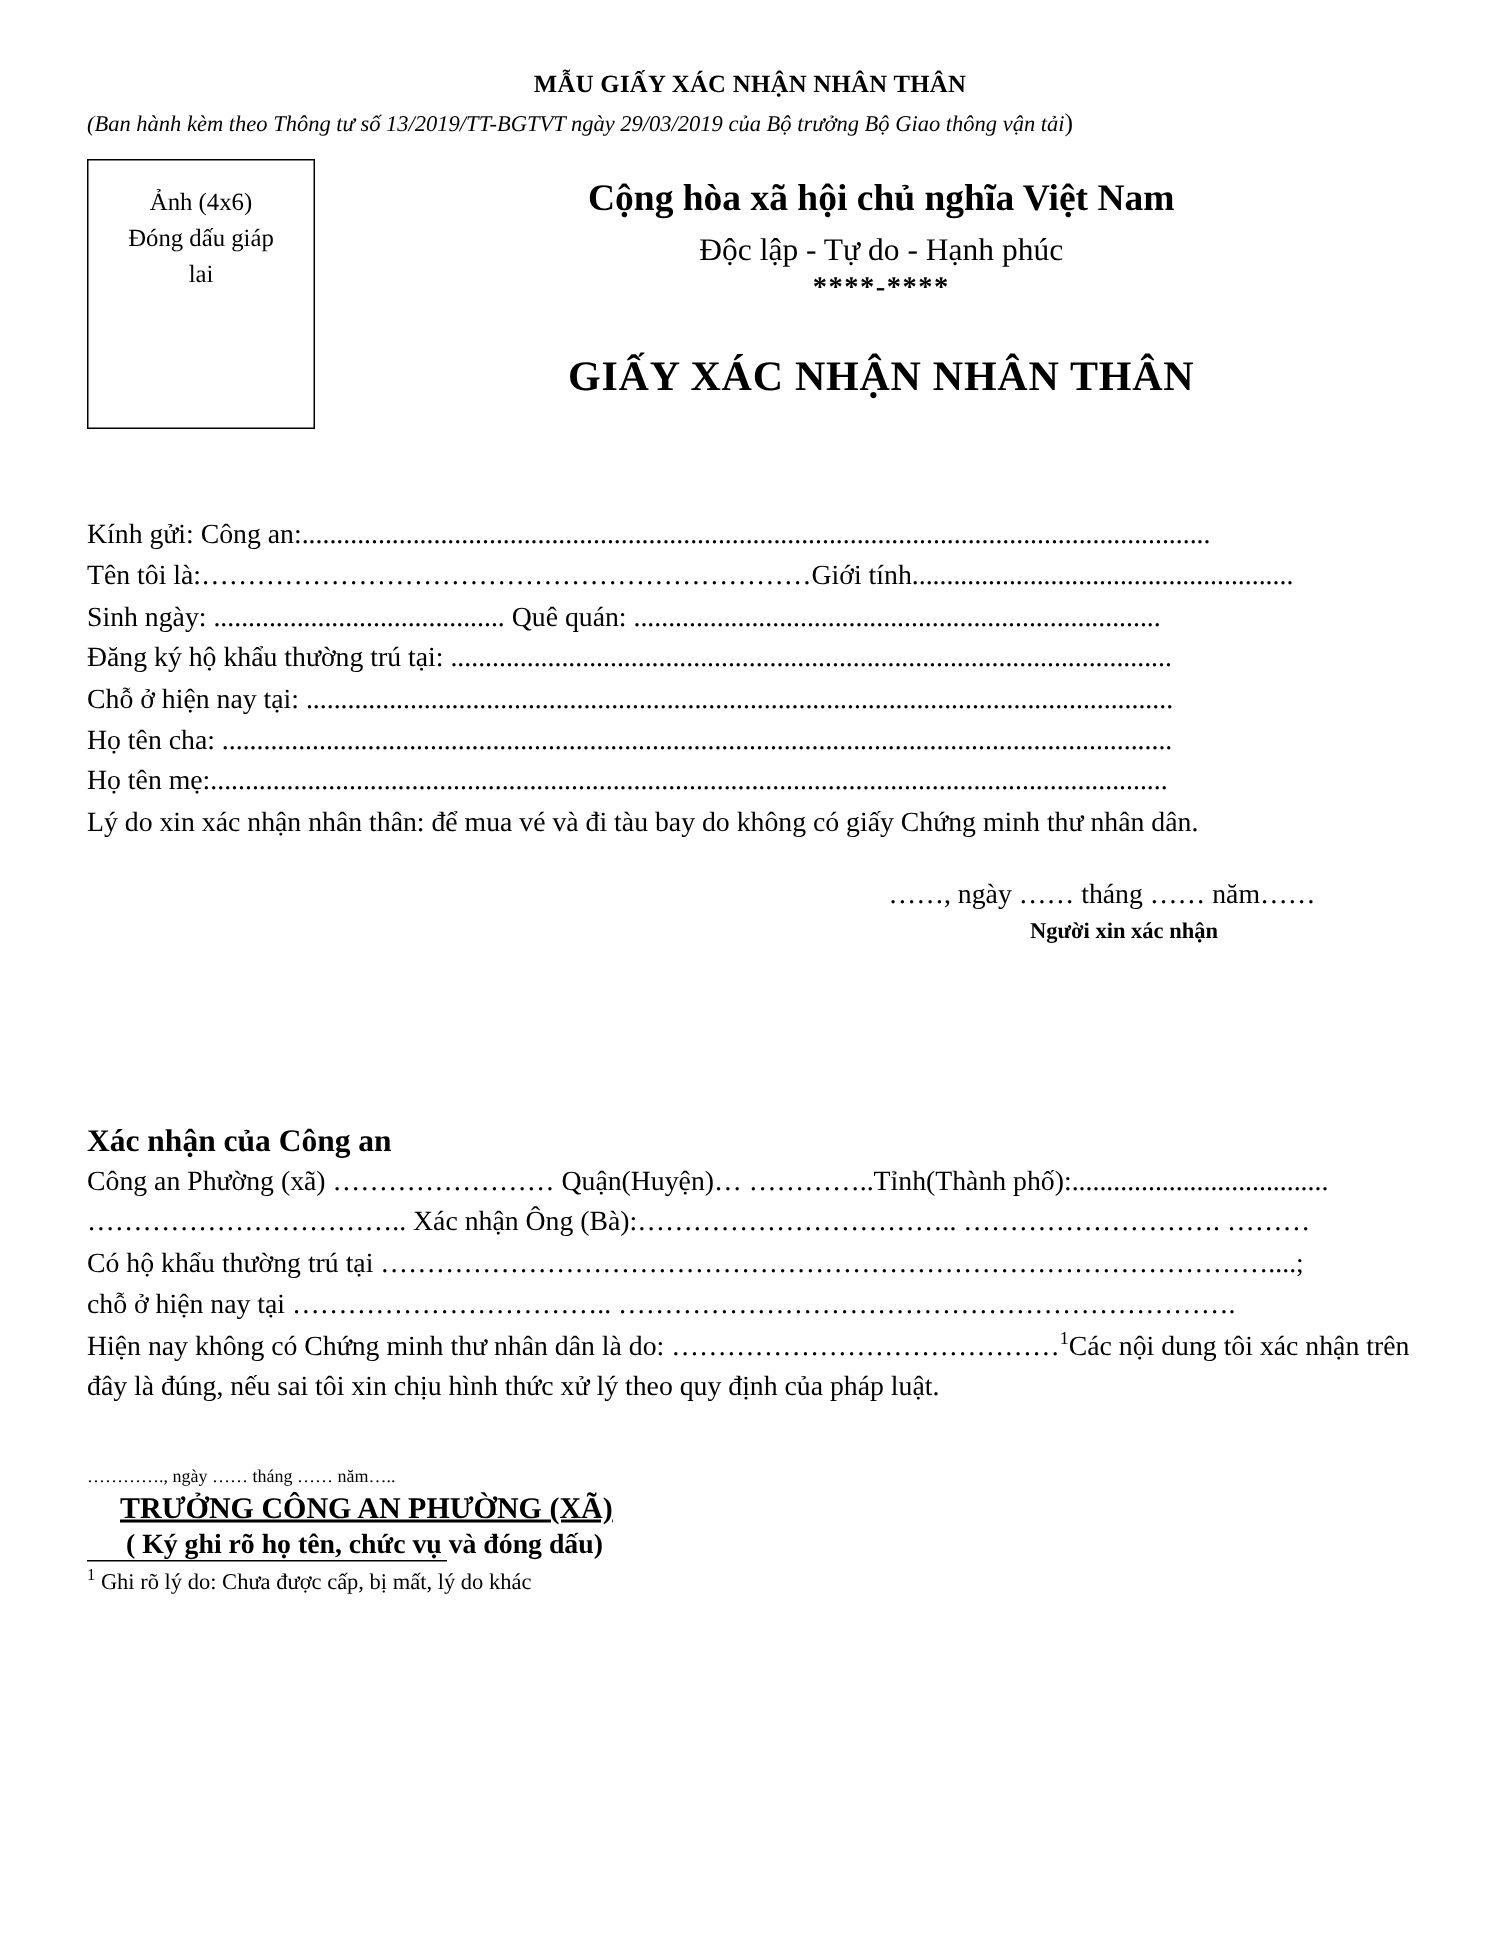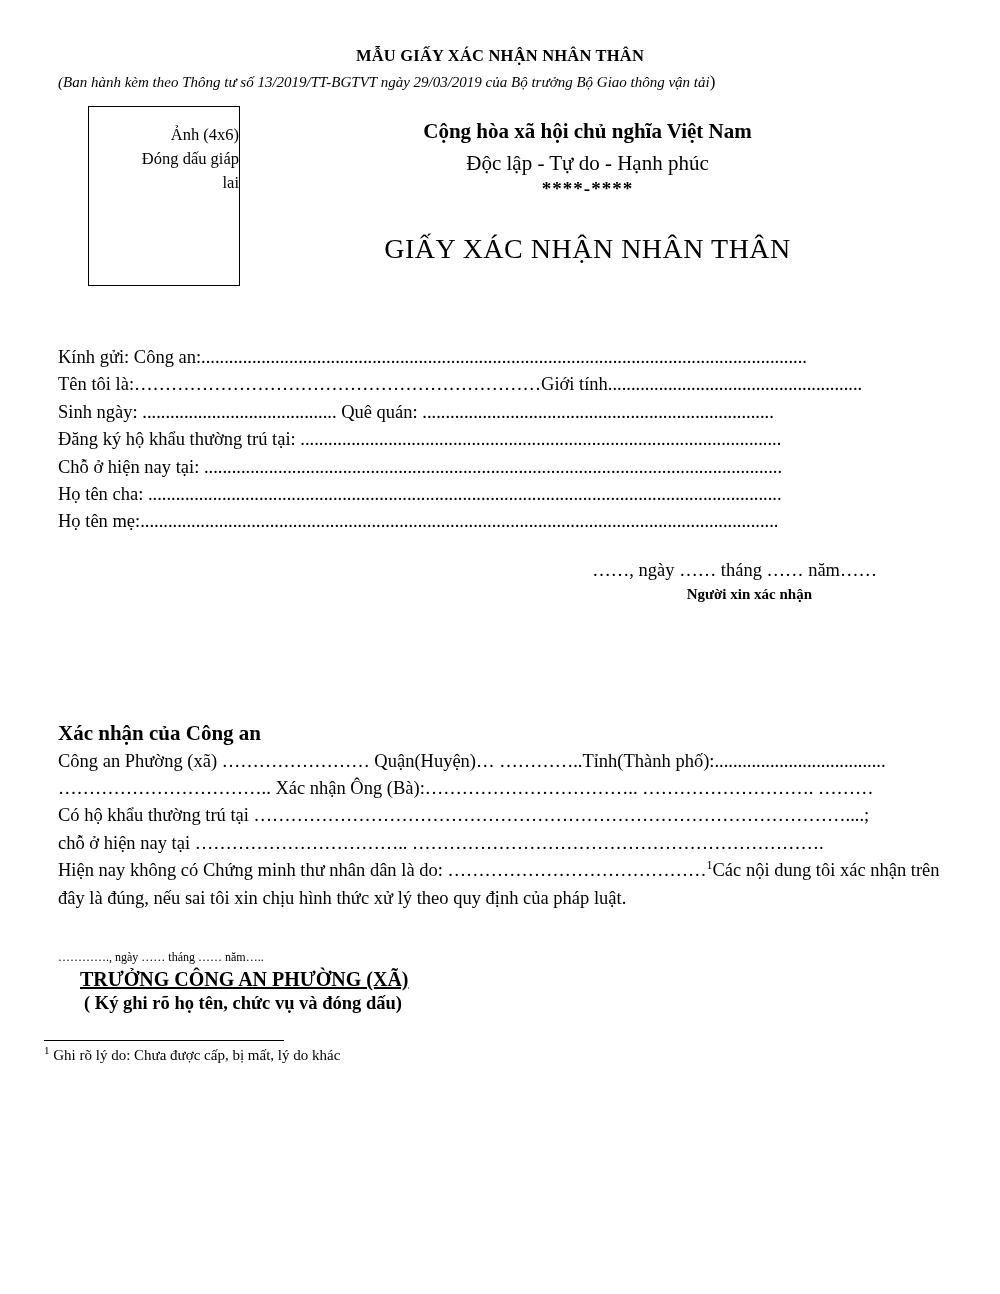--- a/index.html
+++ b/index.html
@@ -45,51 +45,50 @@
     margin-top: 14px;
     height: 186px;
   }
   .photo-box {
     position: absolute;
     left: 0;
     top: 0;
     width: 152px;
     height: 180px;
     border: 1px solid #000;
-    text-align: right;
+    text-align: center;
     font-size: 16.5px;
     line-height: 1.45;
     padding-top: 16px;
     box-sizing: border-box;
-    margin-left: 30px;
   }
   .head-center {
     position: absolute;
     left: 175px;
     right: 0;
     top: 0;
     text-align: center;
   }
   .country {
     font-weight: bold;
-    font-size: 21px;
+    font-size: 25px;
     margin-top: 13px;
   }
   .motto {
     font-size: 21px;
     margin-top: 7px;
   }
   .stars {
     font-size: 19px;
     font-weight: bold;
     margin-top: 2px;
     letter-spacing: 1px;
   }
   .doc-title {
-    font-weight: normal;
+    font-weight: bold;
     font-size: 28px;
     margin-top: 33px;
     letter-spacing: 0.5px;
   }
 
   .body-lines {
     margin-top: 52px;
     font-size: 18.5px;
     line-height: 1.48;
   }
@@ -145,21 +144,21 @@
   }
   .closing-note {
     font-size: 18.5px;
     margin-top: 2px;
     padding-left: 26px;
     font-weight: bold;
   }
 
   .footnote-wrap {
     position: absolute;
-    left: 44px;
+    left: 58px;
     bottom: 36px;
     width: 880px;
   }
   .footnote-rule {
     width: 240px;
     border-top: 1px solid #000;
     margin-bottom: 6px;
   }
   .footnote-text {
     font-size: 15px;
@@ -193,20 +192,21 @@
   </div>
 
   <div class="body-lines">
     <div class="line">Kính gửi: Công an:...................................................................................................................................</div>
     <div class="line">Tên tôi là:…………………………………………………………Giới tính.......................................................</div>
     <div class="line">Sinh ngày: .......................................... Quê quán: ............................................................................</div>
     <div class="line">Đăng ký hộ khẩu thường trú tại: ........................................................................................................</div>
     <div class="line">Chỗ ở hiện nay tại: .............................................................................................................................</div>
     <div class="line">Họ tên cha: .........................................................................................................................................</div>
     <div class="line">Họ tên mẹ:..........................................................................................................................................</div>
+    <div class="line">Lý do xin xác nhận nhân thân: để mua vé và đi tàu bay do không có giấy Chứng minh thư nhân dân.</div>
   </div>
 
   <div class="date-line">……, ngày …… tháng …… năm……</div>
   <div class="signer">Người xin xác nhận</div>
 
   <div class="section-title">Xác nhận của Công an</div>
   <div class="section-lines">
     <div class="line nowrap">Công an Phường (xã) …………………… Quận(Huyện)… …………..Tỉnh(Thành phố):.....................................</div>
     <div class="line nowrap">…………………………….. Xác nhận Ông (Bà):…………………………….. ………………………. ………</div>
     <div class="line nowrap">Có hộ khẩu thường trú tại ……………………………………………………………………………………....;</div>

